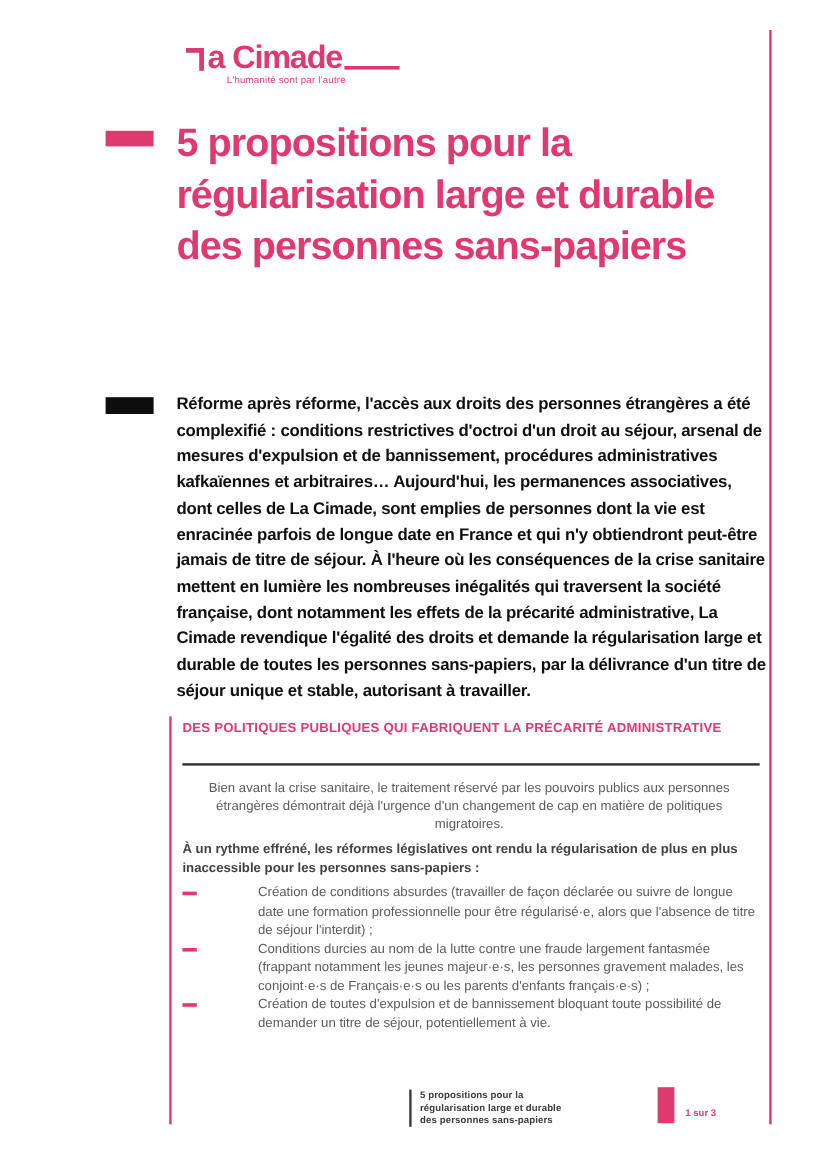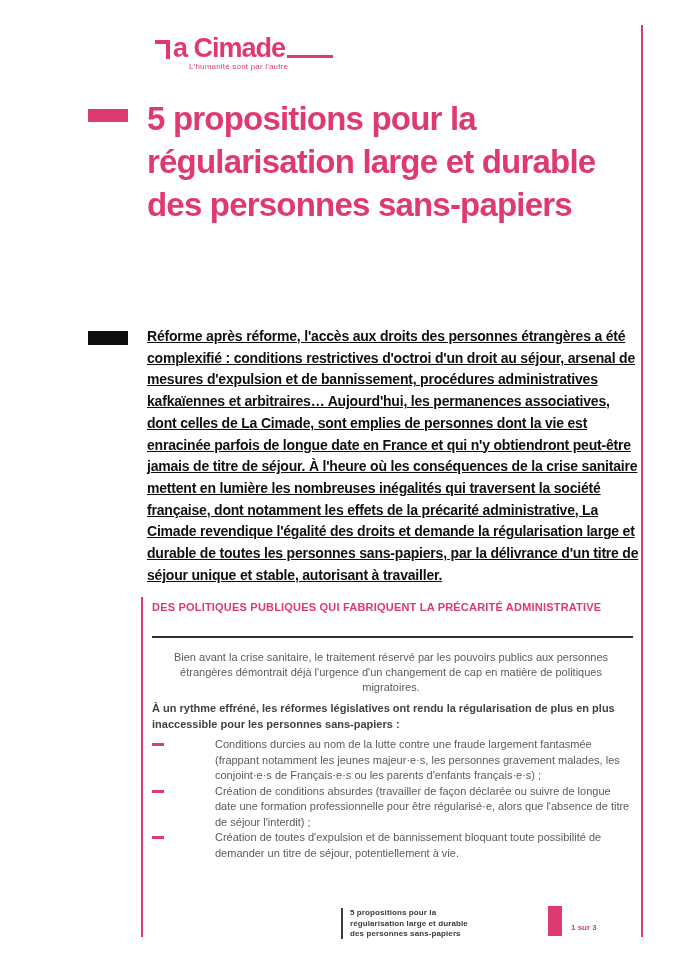--- a/index.html
+++ b/index.html
@@ -35,21 +35,21 @@
   .page-title {
     position:absolute; left:147px; top:97px; width:510px;
     font-size:33px; font-weight:bold; color:#df3a70;
     line-height:43px; letter-spacing:-0.8px; white-space:pre-line;
   }
   
   .intro-dash { position:absolute; left:88px; top:331px; width:40px; height:14px; background:#0d0d0d; }
   .intro-text {
     position:absolute; left:147px; top:326px; width:492px;
     font-size:14px; font-weight:bold; color:#101010;
-    line-height:21.7px; letter-spacing:-0.2px;text-decoration:underline;
+    line-height:21.7px; letter-spacing:-0.2px;
   }
   
   .section-vline { position:absolute; left:141px; top:597px; width:2px; height:340px; background:#df3a70; }
   .section-heading {
     position:absolute; left:152px; top:601px; width:484px;
     font-size:11px; font-weight:bold; color:#df3a70; letter-spacing:0.2px;
   }
   .section-divider { position:absolute; left:152px; top:636px; width:481px; height:2px; background:#2e2e30; }
   .section-lead {
     position:absolute; left:152px; top:650px; width:478px;
@@ -107,25 +107,25 @@
 
   <div class="section-vline"></div>
   <h2 class="section-heading" style="margin:0;">DES POLITIQUES PUBLIQUES QUI FABRIQUENT LA PRÉCARITÉ ADMINISTRATIVE</h2>
   <div class="section-divider"></div>
   <p class="section-lead" style="margin:0;">Bien avant la crise sanitaire, le traitement réservé par les pouvoirs publics aux personnes étrangères démontrait déjà l'urgence d'un changement de cap en matière de politiques migratoires.</p>
   <p class="section-emphasis" style="margin:0;">À un rythme effréné, les réformes législatives ont rendu la régularisation de plus en plus inaccessible pour les personnes sans-papiers :</p>
 
   <ul class="section-list">
     <li class="bullet-item">
       <span class="bullet-dash"></span>
-      <span>Conditions durcies au nom de la lutte contre une fraude largement fantasmée (frappant notamment les jeunes majeur·e·s, les personnes gravement malades, les conjoint·e·s de Français·e·s ou les parents d'enfants français·e·s) ;</span>
+      <span>Création de conditions absurdes (travailler de façon déclarée ou suivre de longue date une formation professionnelle pour être régularisé·e, alors que l'absence de titre de séjour l'interdit) ;</span>
     </li>
     <li class="bullet-item">
       <span class="bullet-dash"></span>
-      <span>Création de conditions absurdes (travailler de façon déclarée ou suivre de longue date une formation professionnelle pour être régularisé·e, alors que l'absence de titre de séjour l'interdit) ;</span>
+      <span>Conditions durcies au nom de la lutte contre une fraude largement fantasmée (frappant notamment les jeunes majeur·e·s, les personnes gravement malades, les conjoint·e·s de Français·e·s ou les parents d'enfants français·e·s) ;</span>
     </li>
     <li class="bullet-item">
       <span class="bullet-dash"></span>
       <span>Création de toutes d'expulsion et de bannissement bloquant toute possibilité de demander un titre de séjour, potentiellement à vie.</span>
     </li>
   </ul>
 
   <div class="page-vline"></div>
 
   <div class="footer-rule"></div>

